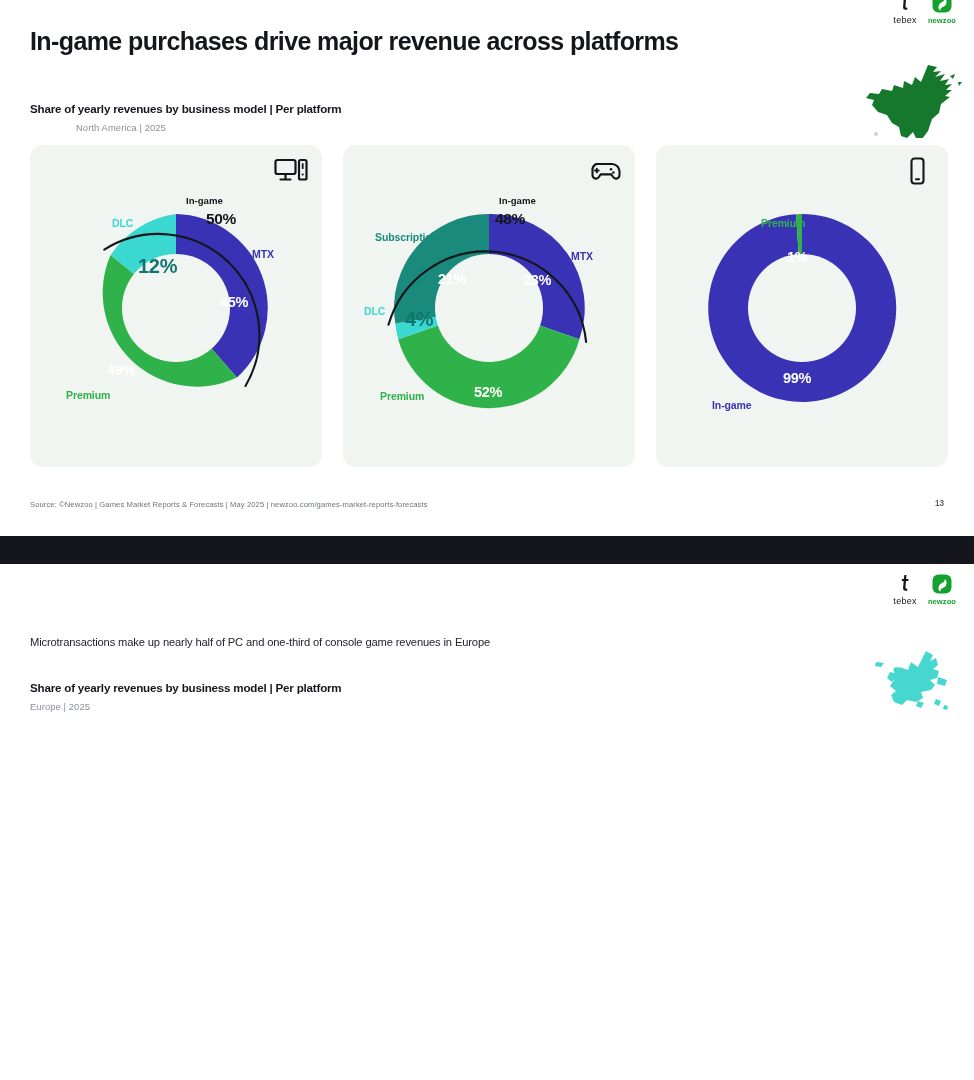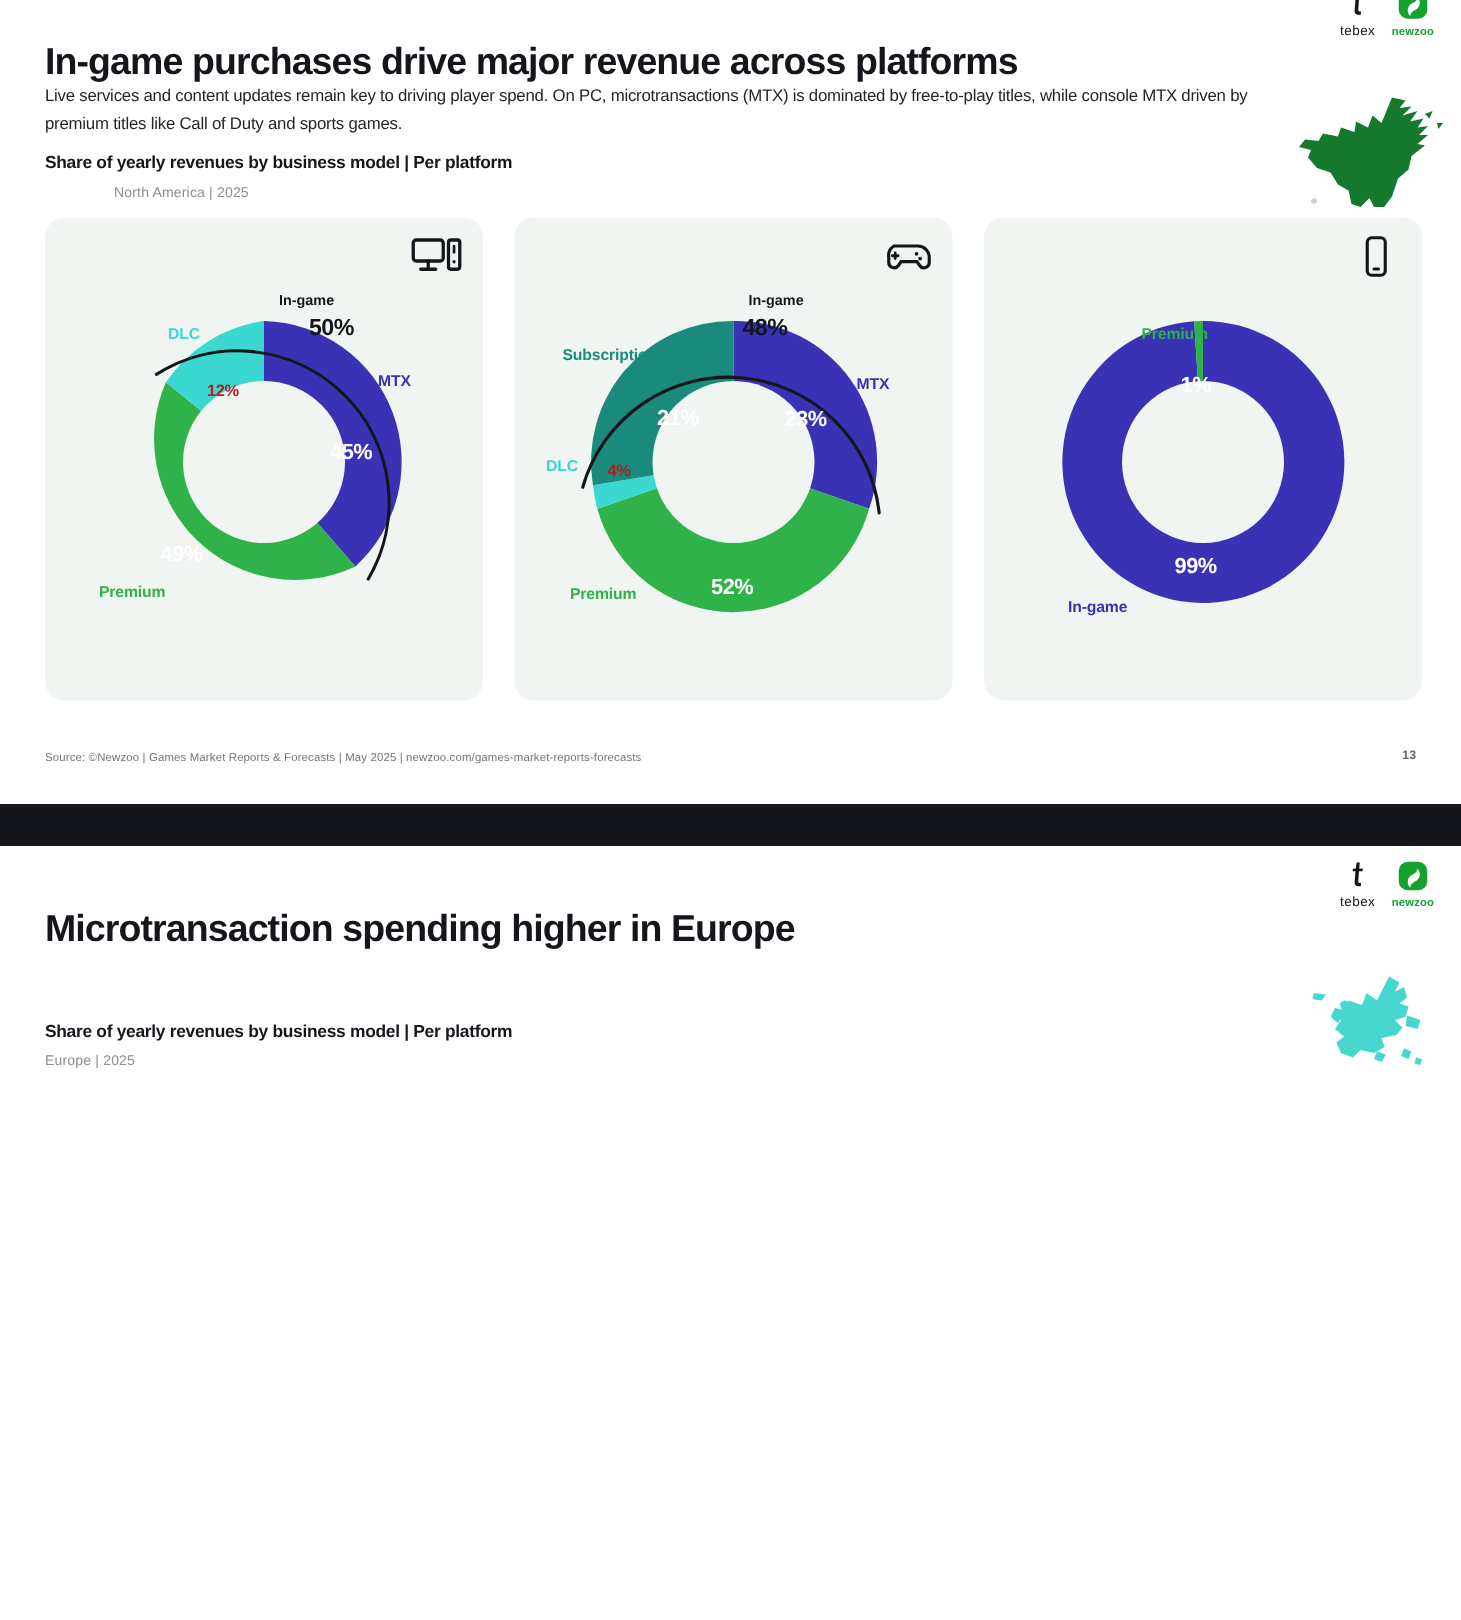--- a/index.html
+++ b/index.html
@@ -51,21 +51,21 @@
   }
   .card.c1{left:30px}.card.c2{left:343px}.card.c3{left:656px}
   .plat-icon{position:absolute;top:12px;right:14px;width:34px;height:28px;}
 
   .donut-wrap{position:absolute;left:0;top:16px;width:245px;height:300px;}
 
   
   .lbl{position:absolute;font-weight:700;white-space:nowrap;}
   .lbl-cat{font-size:10.5px;letter-spacing:-0.1px;}
   .lbl-pct-in{font-size:14.5px;color:#ffffff;letter-spacing:-0.3px;}
-  .lbl-pct-dark{font-size:11px;color:#b91c1c;letter-spacing:-0.3px;}
+  .lbl-pct-dark{font-size:20px;color:#0f766e;letter-spacing:-0.3px;}
   .lbl-ingame-cat{font-size:9.6px;color:#15161b;font-weight:700;}
   .lbl-ingame-pct{font-size:15.5px;color:#15161b;font-weight:700;letter-spacing:-0.4px;}
 
   .c-mtx{color:#3a32b4}
   .c-prem{color:#2fb24a}
   .c-dlc{color:#3ad8d0}
   .c-sub{color:#1a8a7c}
 
   
   .source{
@@ -93,21 +93,20 @@
     <div class="logo-unit">
       <svg width="22" height="22" viewBox="0 0 22 22">
         <rect x="1.5" y="1.5" width="19" height="19" rx="6" ry="6" fill="#14a12e"></rect>
         <path d="M7.5 15.5 c0-3.2 1.6-4.6 3.6-5.6 c1.7-.85 2.6-1.6 2.6-3.2 c0-.2 0-.4-.05-.6 c1.2 .9 1.9 2.1 1.9 3.6 c0 3.0-1.7 4.3-3.7 5.3 c-1.6 .8-2.5 1.6-2.5 3.1 c0 .2 .02 .4 .05 .6 c-1.2-.9-1.9-2.0-1.9-3.2z" fill="#ffffff"></path>
       </svg>
       <span class="logo-word newzoo-word">newzoo</span>
     </div>
   </div>
 
   <h1 class="title" style="top:9px;">In-game purchases drive major revenue across platforms</h1>
-  <p class="subtitle" style="top:44px;">Live services and content updates remain key to driving player spend. On PC, microtransactions (MTX) is dominated by free-to-play titles, while console MTX driven by premium titles like Call of Duty and sports games.</p>
   <div class="section-label" style="top:102px;">Share of yearly revenues by business model | Per platform</div>
   <div class="section-sub" style="top:122px;padding-left:46px;">North America | 2025</div>
 
   <svg class="map" style="left:866px;top:62px;" width="108" height="76" viewBox="0 0 108 76">
     <g fill="#16782c">
       <path d="M62 3 l9 2 l-4 5 l8-1 l-6 6 l10-3 l-5 7 l9-2 l-4 6 l7-1 l-6 6 l6 0 l-7 6 l5 1 l-9 7 l-2 9 l-7 6 l-4 12 l-6 8 l-5 1 l-4-8 l-6 6 l-6-2 l-2-9 l-7-4 l-5-8 l-9-3 l-6-7 l2-5 l-8-2 l4-5 l9 1 l3-5 l10 2 l2-6 l9 3 l1-7 l8 4 l3-8 l6 5z"></path>
       <path d="M17 41 l-7 3 l3 5 l6-2z"></path>
       <path d="M49 60 l6 4 l-1 7 l-6-5z"></path>
       <path d="M84 14 l5-2 l-2 5z"></path>
       <path d="M92 20 l4 0 l-3 4z"></path>
@@ -232,21 +231,21 @@
     </div>
     <div class="logo-unit">
       <svg width="22" height="22" viewBox="0 0 22 22">
         <rect x="1.5" y="1.5" width="19" height="19" rx="6" ry="6" fill="#14a12e"></rect>
         <path d="M7.5 15.5 c0-3.2 1.6-4.6 3.6-5.6 c1.7-.85 2.6-1.6 2.6-3.2 c0-.2 0-.4-.05-.6 c1.2 .9 1.9 2.1 1.9 3.6 c0 3.0-1.7 4.3-3.7 5.3 c-1.6 .8-2.5 1.6-2.5 3.1 c0 .2 .02 .4 .05 .6 c-1.2-.9-1.9-2.0-1.9-3.2z" fill="#ffffff"></path>
       </svg>
       <span class="logo-word newzoo-word">newzoo</span>
     </div>
   </div>
 
-  <h1 class="title" style="top:23px;">Microtransaction spending higher in Europe</h1>
+  <p class="subtitle" style="top:58px;">Microtransactions make up nearly half of PC and one-third of console game revenues in Europe</p>
   <div class="section-label" style="top:117px;">Share of yearly revenues by business model | Per platform</div>
   <div class="section-sub" style="top:137px;">Europe | 2025</div>
 
   <svg class="map" style="left:874px;top:85px;" width="100" height="72" viewBox="0 0 100 72">
     <g fill="#46d7cf">
       <path d="M52 2 l7 4 l-3 6 l6-3 l2 7 l-5 4 l6 2 l-2 7 l-7 2 l5 5 l-4 5 l-10 2 l2 6 l-7 4 l-9-2 l-5 5 l-8-3 l-3-7 l5-4 l-6-5 l4-6 l-7-2 l3-6 l8 2 l1-7 l9 3 l3-8 l7 5 z"></path>
       <path d="M22 18 l7 2 l-2 7 l-6-2 l-2-5z"></path>
       <path d="M16 26 l5 2 l-3 5 l-4-3z"></path>
       <path d="M2 13 l8 1 l-3 4 l-6-1z"></path>
       <path d="M64 28 l9 3 l-2 6 l-8-2z"></path>

